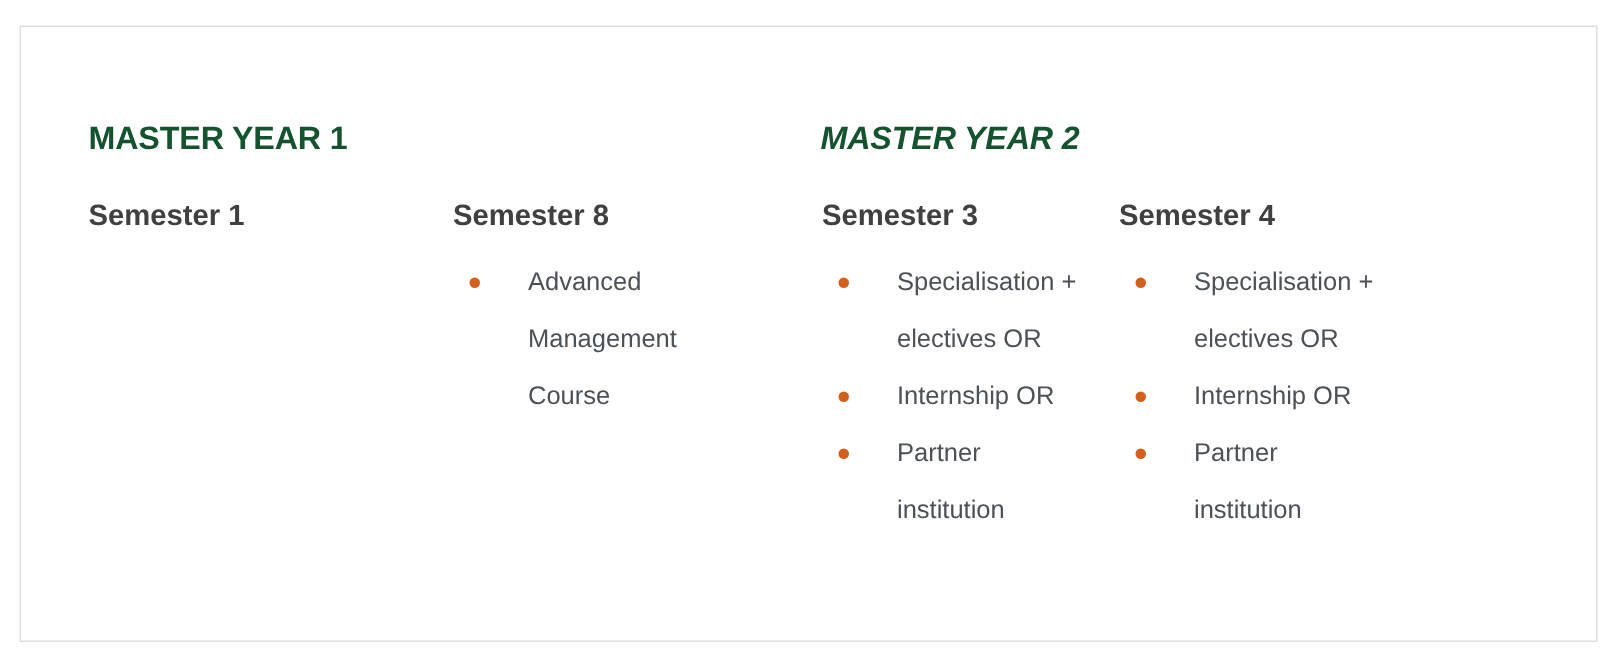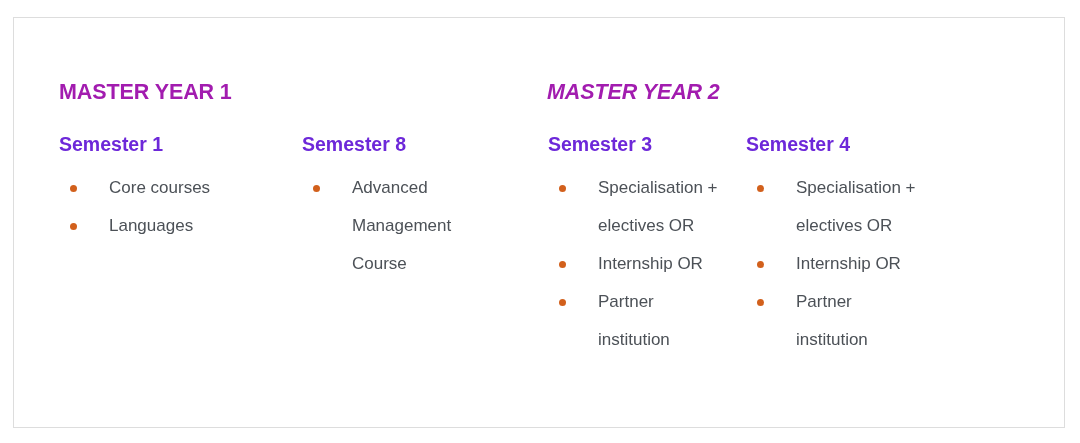--- a/index.html
+++ b/index.html
@@ -31,21 +31,21 @@
     top: 0;
     width: 100%;
     height: 42px;
   }
 
   .year-title {
     position: absolute;
     top: 64px;
     font-size: 21.5px;
     font-weight: bold;
-    color: #a21caf;
+    color: #14532d;
     letter-spacing: -0.1px;
     white-space: nowrap;
     line-height: 1;
   }
   .year-title.year-1 { left: 45px; }
   .year-title.year-2 { left: 533px; font-style: italic; }
 
   .semester-columns {
     position: absolute;
     left: 0;
@@ -59,21 +59,21 @@
     width: 228px;
   }
   .semester-col.col-1 { left: 45px; }
   .semester-col.col-2 { left: 288px; }
   .semester-col.col-3 { left: 534px; }
   .semester-col.col-4 { left: 732px; }
 
   .semester-title {
     font-size: 19.5px;
     font-weight: bold;
-    color: #6d28d9;
+    color: #404040;
     margin: 0 0 14px 0;
     line-height: 1;
     white-space: nowrap;
   }
 
   .semester-list {
     list-style: none;
     margin: 0;
     padding: 0;
   }
@@ -104,30 +104,20 @@
 
   <div class="year-headers">
     <div class="year-title year-1">MASTER YEAR 1</div>
     <div class="year-title year-2">MASTER YEAR 2</div>
   </div>
 
   <div class="semester-columns">
 
     <div class="semester-col col-1">
       <div class="semester-title">Semester 1</div>
-      <ul class="semester-list">
-        <li>
-          <span class="bullet"></span>
-          <span>Core courses</span>
-        </li>
-        <li>
-          <span class="bullet"></span>
-          <span>Languages</span>
-        </li>
-      </ul>
     </div>
 
     <div class="semester-col col-2">
       <div class="semester-title">Semester 8</div>
       <ul class="semester-list">
         <li>
           <span class="bullet"></span>
           <span>Advanced Management Course</span>
         </li>
       </ul>

